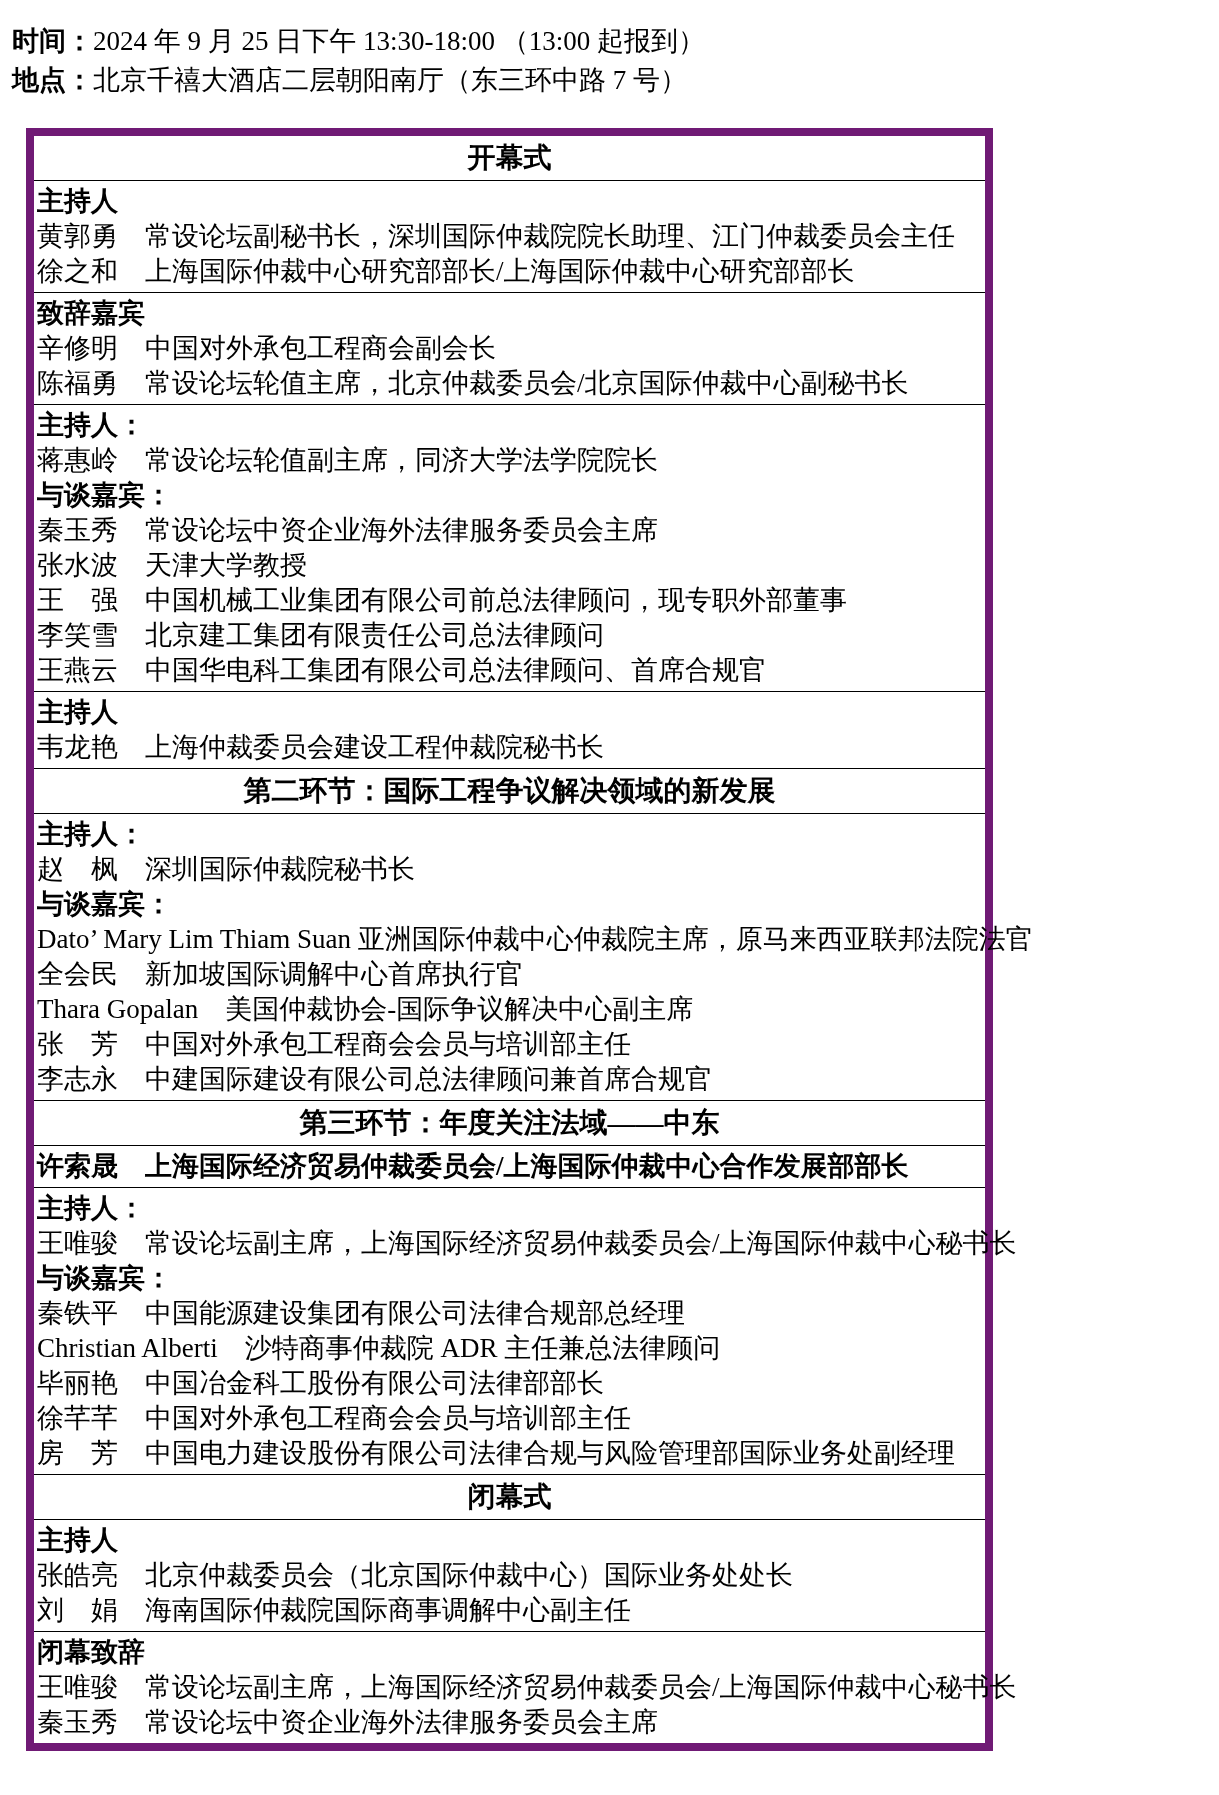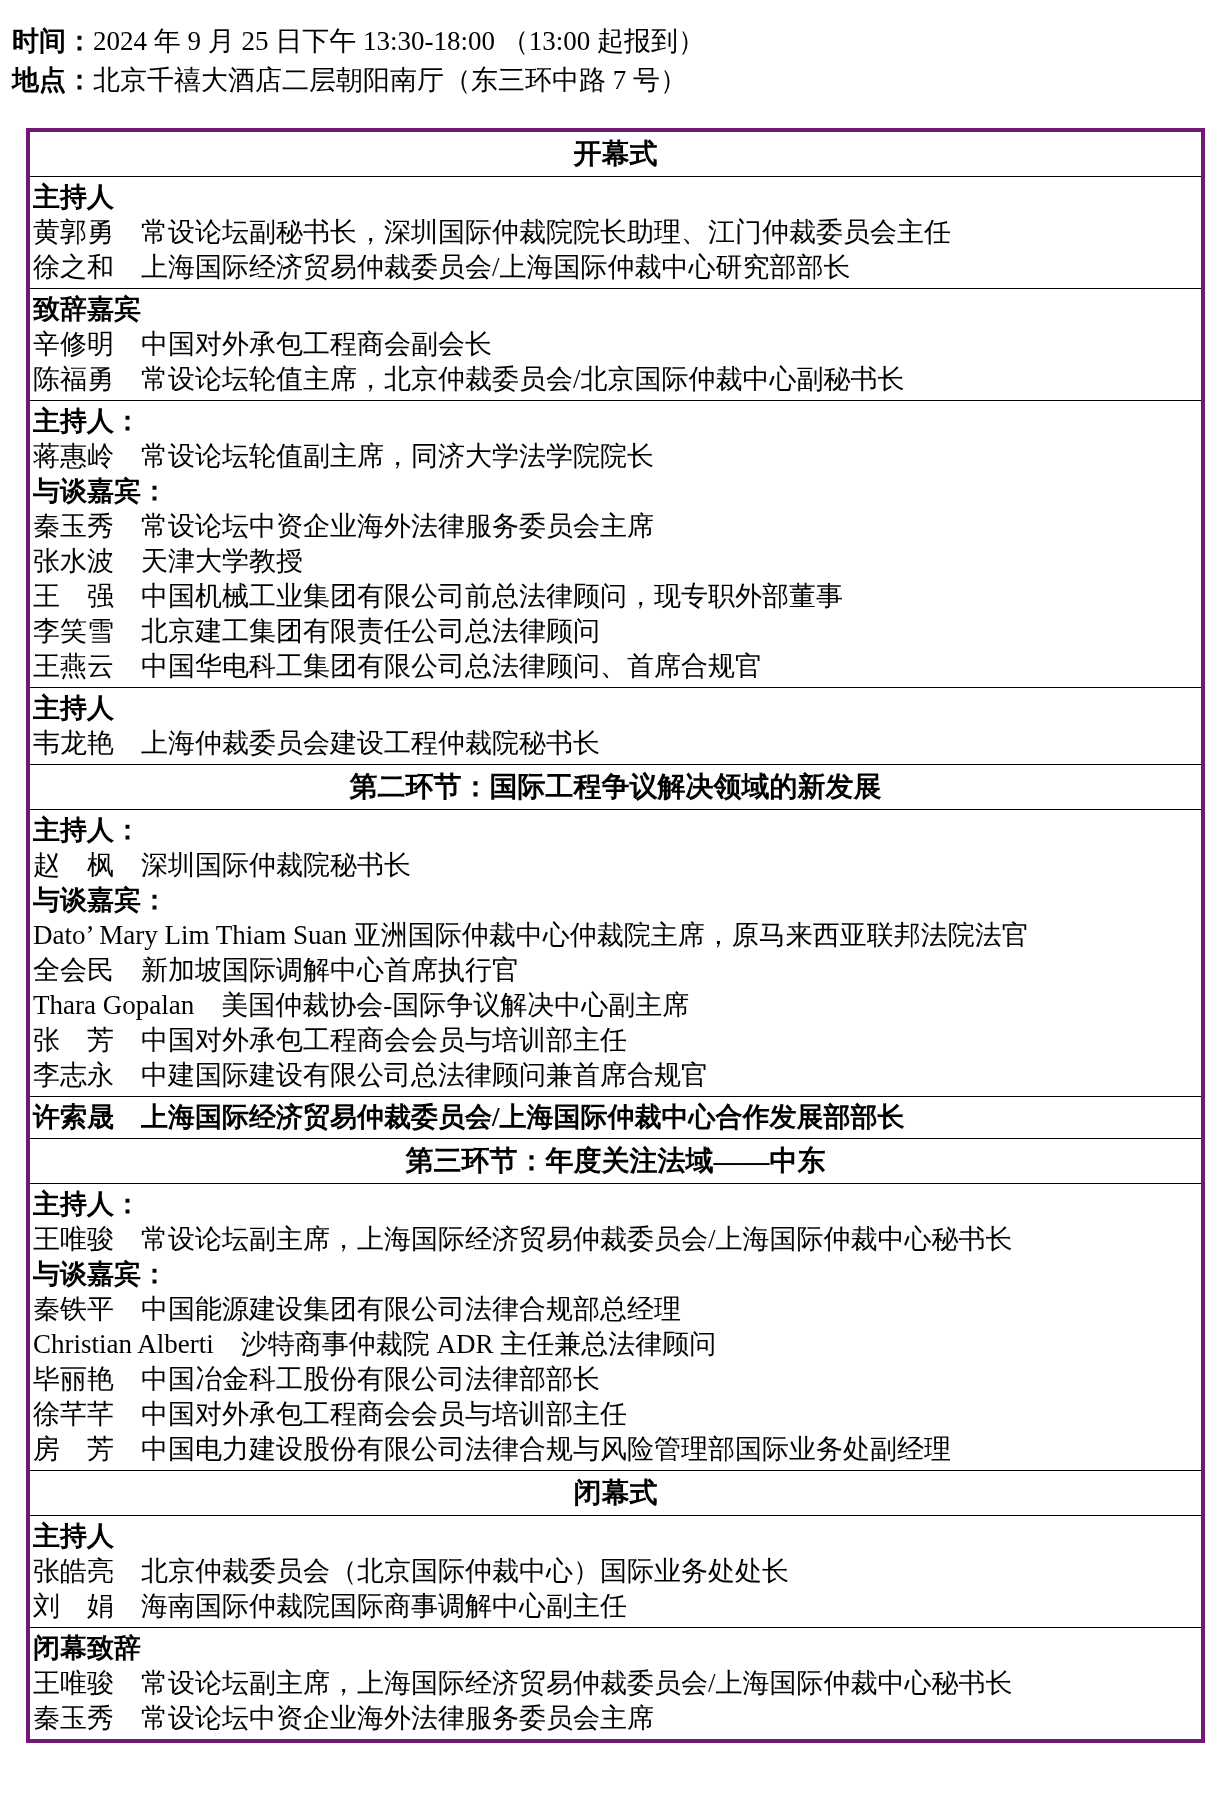--- a/index.html
+++ b/index.html
@@ -15,22 +15,22 @@
 
   
   .meta { padding: 22px 0 0 12px; margin-bottom: 28px; }
   .meta-line { font-size: 27px; line-height: 39px; white-space: nowrap; }
   .meta-label { font-weight: bold; }
 
   
   table.agenda {
     border-collapse: collapse;
     margin-left: 26px;
-    width: 1179px;
-    border: 4px solid #701a75;
+    width: 967px;
+    border: 8px solid #701a75;
     table-layout: fixed;
   }
   table.agenda td {
     border: 1px solid #000;
     vertical-align: top;
   }
   td.hd {
     text-align: center;
     font-weight: bold;
     font-size: 28px;
@@ -56,21 +56,21 @@
 
   <table class="agenda">
     <tbody>
       <tr>
         <td class="hd">开幕式</td>
       </tr>
       <tr>
         <td class="cell">
           <div class="ln b">主持人</div>
           <div class="ln">黄郭勇　常设论坛副秘书长，深圳国际仲裁院院长助理、江门仲裁委员会主任</div>
-          <div class="ln">徐之和　上海国际经济贸易仲裁委员会/上海国际仲裁中心研究部部长</div>
+          <div class="ln">徐之和　上海国际仲裁中心研究部部长/上海国际仲裁中心研究部部长</div>
         </td>
       </tr>
       <tr>
         <td class="cell">
           <div class="ln b">致辞嘉宾</div>
           <div class="ln">辛修明　中国对外承包工程商会副会长</div>
           <div class="ln">陈福勇　常设论坛轮值主席，北京仲裁委员会/北京国际仲裁中心副秘书长</div>
         </td>
       </tr>
       <tr>
@@ -100,26 +100,26 @@
           <div class="ln">赵　枫　深圳国际仲裁院秘书长</div>
           <div class="ln b">与谈嘉宾：</div>
           <div class="ln">Dato’ Mary Lim Thiam Suan 亚洲国际仲裁中心仲裁院主席，原马来西亚联邦法院法官</div>
           <div class="ln">全会民　新加坡国际调解中心首席执行官</div>
           <div class="ln">Thara Gopalan　美国仲裁协会-国际争议解决中心副主席</div>
           <div class="ln">张　芳　中国对外承包工程商会会员与培训部主任</div>
           <div class="ln">李志永　中建国际建设有限公司总法律顾问兼首席合规官</div>
         </td>
       </tr>
       <tr>
+        <td class="hd">第三环节：年度关注法域——中东</td>
+      </tr>
+      <tr>
         <td class="cell">
           <div class="ln b">许索晟　上海国际经济贸易仲裁委员会/上海国际仲裁中心合作发展部部长</div>
         </td>
-      </tr>
-      <tr>
-        <td class="hd">第三环节：年度关注法域——中东</td>
       </tr>
       <tr>
         <td class="cell">
           <div class="ln b">主持人：</div>
           <div class="ln">王唯骏　常设论坛副主席，上海国际经济贸易仲裁委员会/上海国际仲裁中心秘书长</div>
           <div class="ln b">与谈嘉宾：</div>
           <div class="ln">秦铁平　中国能源建设集团有限公司法律合规部总经理</div>
           <div class="ln">Christian Alberti　沙特商事仲裁院 ADR 主任兼总法律顾问</div>
           <div class="ln">毕丽艳　中国冶金科工股份有限公司法律部部长</div>
           <div class="ln">徐芊芊　中国对外承包工程商会会员与培训部主任</div>

